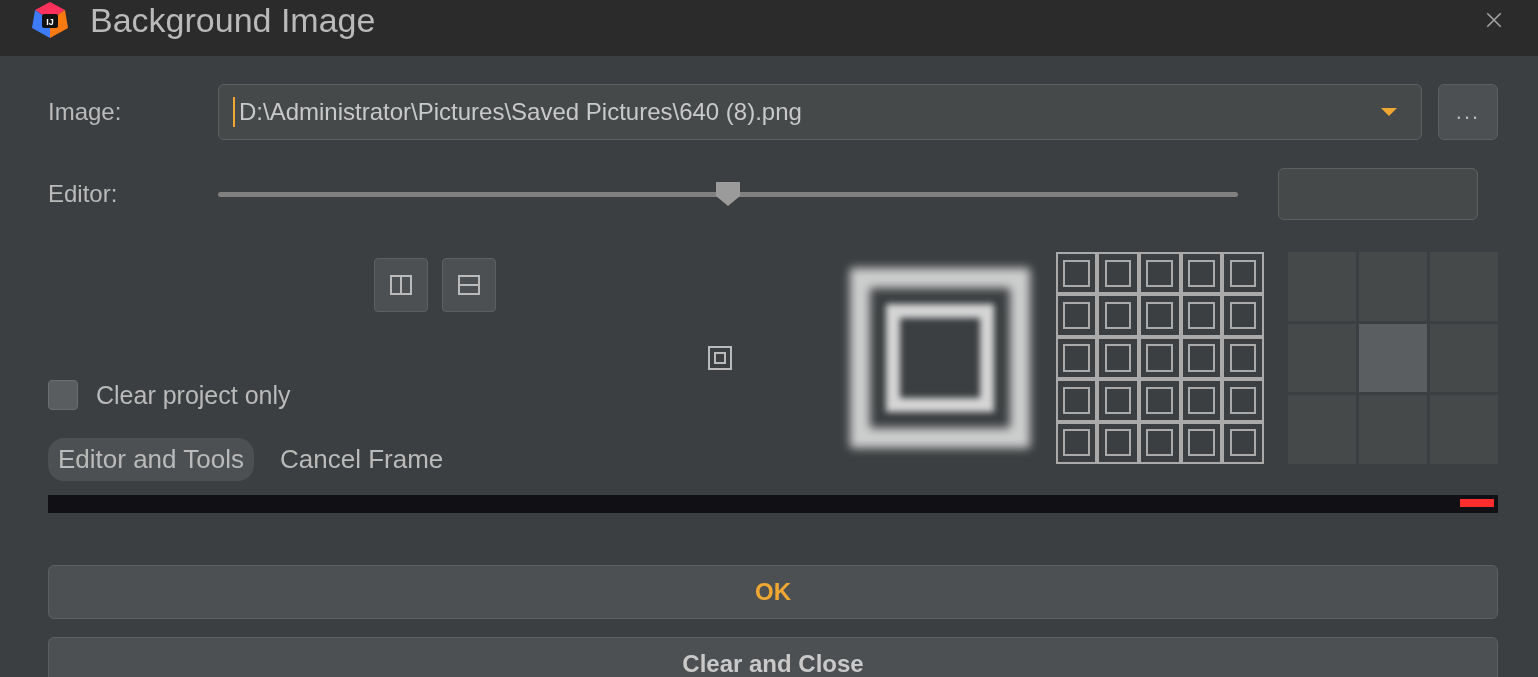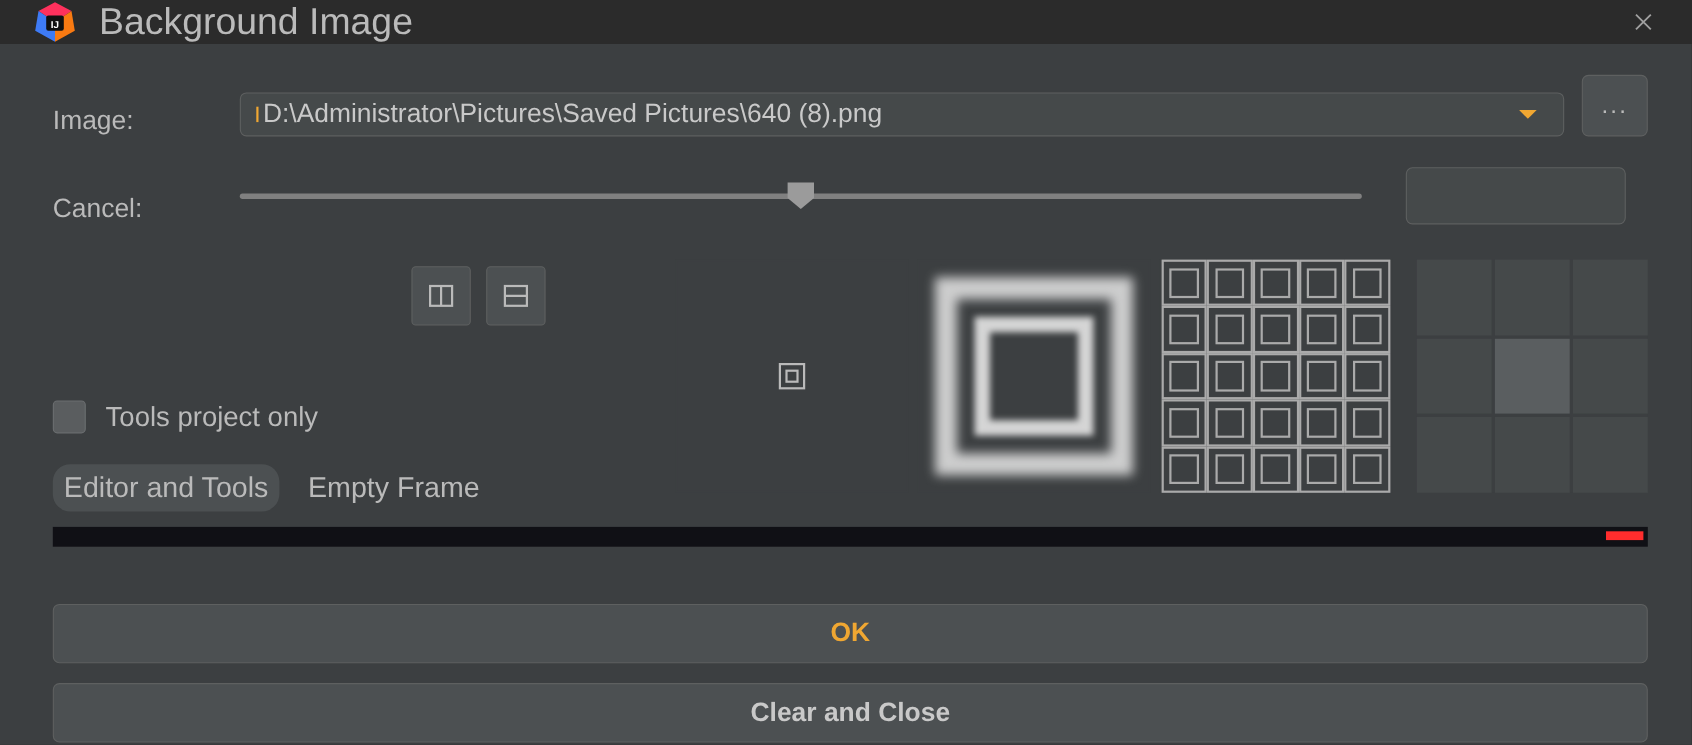--- a/index.html
+++ b/index.html
@@ -5,21 +5,21 @@
   * { box-sizing: border-box; margin: 0; padding: 0; }
   html, body { width: 1538px; height: 677px; overflow: hidden; }
   body {
     background: #2b2b2b;
     font-family: "Comic Sans MS", "Segoe UI", sans-serif;
     color: #bababa;
     font-size: 22px;
   }
   .dialog {
     width: 100%; height: 100%;
-    display: flex; flex-direction: column;
+    display: flex; flex-direction: column; gap: 16px;
   }
   .titlebar {
     height: 72px;
     display: flex; align-items: center;
     padding: 0 24px 0 30px;
     gap: 20px;
     background: #2b2b2b;
   }
   .app-icon { width: 40px; height: 40px; position: relative; }
   .title-text { font-size: 34px; color: #bababa; flex: 1; }
@@ -30,26 +30,26 @@
   }
   .close-btn svg { width: 18px; height: 18px; }
 
   .content {
     flex: 1;
     background: #3c3f41;
     padding: 28px 40px 20px 48px;
     display: flex; flex-direction: column;
   }
 
-  .row { display: flex; align-items: flex-end; margin-bottom: 28px; }
+  .row { display: flex; align-items: center; margin-bottom: 28px; }
   .label { width: 170px; font-size: 24px; }
 
   .path-combo {
     flex: 1;
-    height: 40px;
+    height: 56px;
     background: #45494a;
     border: 1px solid #5e6060;
     border-radius: 6px;
     display: flex; align-items: center;
     padding: 0 12px;
     position: relative;
   }
   .path-combo .caret { position: absolute; left: 14px; top: 12px; bottom: 12px; width: 2px; background: #f0a732; }
   .path-text { font-size: 24px; color: #c9c9c9; padding-left: 8px; flex: 1; white-space: nowrap; overflow: hidden; }
   .path-arrow { width: 40px; display: flex; justify-content: center; }
@@ -197,21 +197,21 @@
         <div class="caret"></div>
         <div class="path-text">D:\Administrator\Pictures\Saved Pictures\640 (8).png</div>
         <div class="path-arrow">
           <div class="tri-down tri-down-y"></div>
         </div>
       </div>
       <div class="browse-btn">...</div>
     </div>
 
     <div class="row">
-      <div class="label">Cancel:</div>
+      <div class="label">Editor:</div>
       <div class="slider-wrap">
         <div class="slider-track">
           <div class="slider-thumb">
             <svg viewBox="0 0 28 28">
                 <polygon points="2,2 26,2 26,16 14,26 2,16" fill="#9b9b9b"></polygon>
               </svg>
           </div>
         </div>
         <div class="spinner">
           <input value="50" style="">
@@ -232,25 +232,25 @@
           </div>
           <div class="sq-btn">
             <svg width="26" height="26" viewBox="0 0 26 26">
               <rect x="3" y="4" width="20" height="18" fill="none" stroke="#bababa" stroke-width="2"></rect>
               <line x1="3" y1="13" x2="23" y2="13" stroke="#bababa" stroke-width="2"></line>
             </svg>
           </div>
         </div>
         <div class="check-row">
           <div class="checkbox"></div>
-          <div style="font-size:25px;">Tools project only</div>
+          <div style="font-size:25px;">Clear project only</div>
         </div>
         <div class="tab-row">
           <div class="tab active">Editor and Tools</div>
-          <div class="tab">Empty Frame</div>
+          <div class="tab">Cancel Frame</div>
         </div>
       </div>
 
       <div class="fill-grid" style="margin-left:40px;">
         <div class="fill-opt bgsquare-small">
           <svg viewBox="0 0 26 26">
             <rect x="2" y="2" width="22" height="22" fill="none" stroke="#bababa" stroke-width="2"></rect>
             <rect x="8" y="8" width="10" height="10" fill="none" stroke="#bababa" stroke-width="2"></rect>
           </svg>
         </div>

